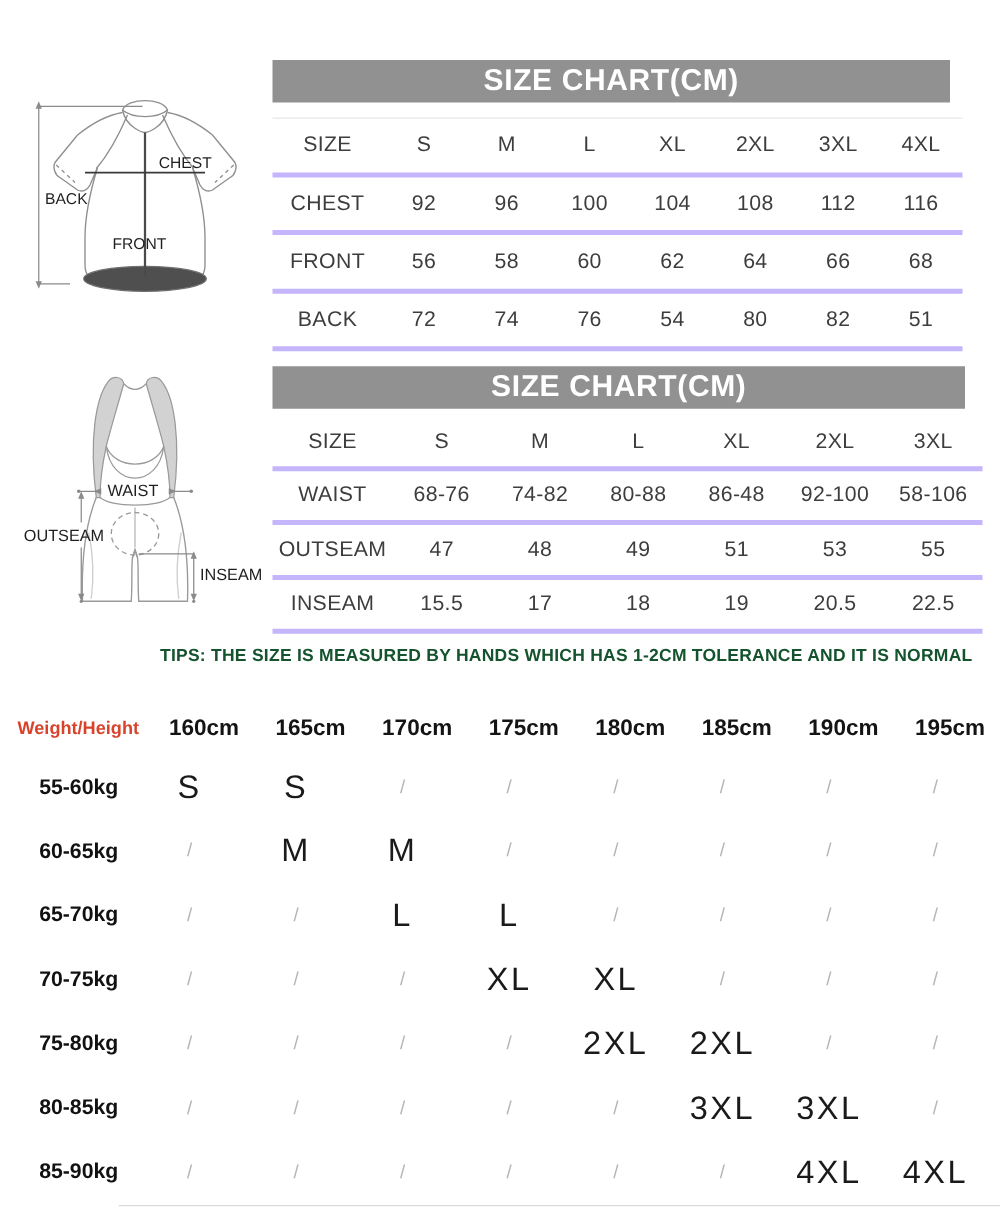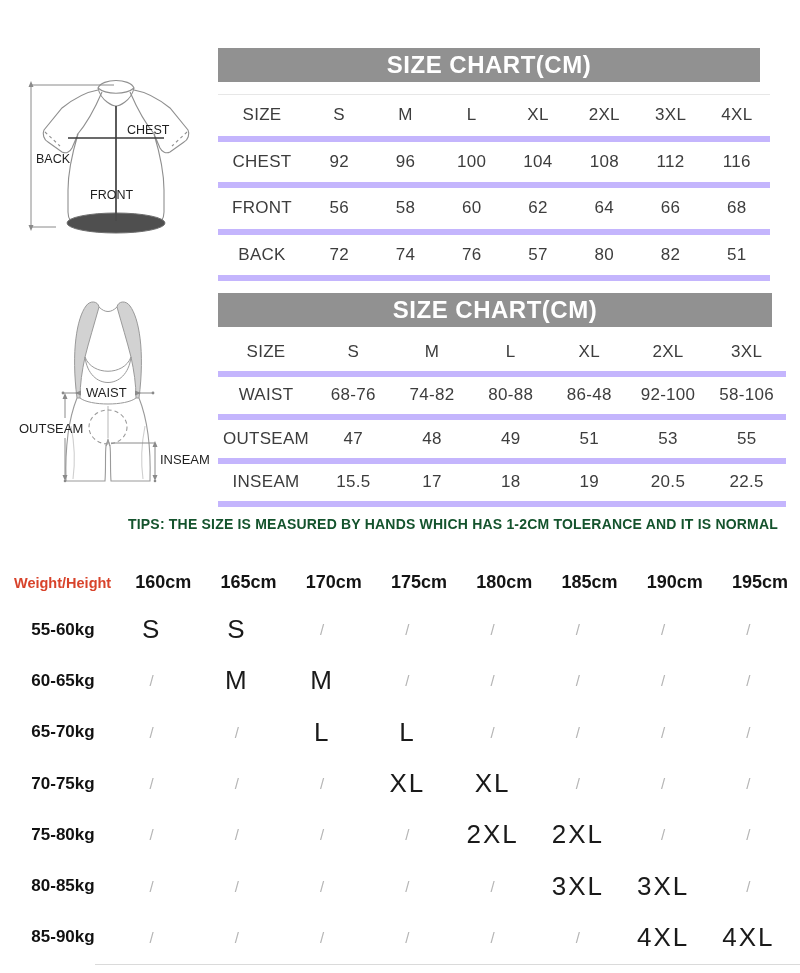--- a/index.html
+++ b/index.html
@@ -19,21 +19,21 @@
     position:absolute; height:34px; background:#919191;
     display:flex; align-items:center; justify-content:center;
     color:#ffffff; font-weight:700; font-size:24px; letter-spacing:0.5px;
   }
   .bar1 { left:218px; top:48px;  width:542px; }
   .bar2 { left:218px; top:293px; width:554px; }
   
   .st-table { position:absolute; }
   #jersey-table { left:218px; top:94px;  width:552px; border-top:1px solid #e7e7e7; }
   #shorts-table { left:218px; top:333px; width:568px; }
-  .st-row { display:grid; align-items:center; border-bottom:6px solid #c4b5fd; }
+  .st-row { display:grid; align-items:center; border-bottom:4px solid #c4b5fd; }
   #jersey-table .st-row { grid-template-columns:88px repeat(7,1fr); height:46.5px; }
   #shorts-table .st-row { grid-template-columns:96px repeat(6,1fr); height:43.5px; }
   .st-label, .st-cell { text-align:center; font-size:17px; color:#3d3d3d; letter-spacing:0.3px; }
   
   .diagram { position:absolute; }
   #jersey-svg { left:14px; top:78px; }
   #bib-svg    { left:5px;  top:296px; }
   .diagram text { font-family:"Liberation Sans", sans-serif; fill:#1f1f1f; }
   
   .tips {
@@ -125,21 +125,21 @@
         <span class="st-cell">62</span>
         <span class="st-cell">64</span>
         <span class="st-cell">66</span>
         <span class="st-cell">68</span>
       </div>
       <div class="st-row">
         <span class="st-label">BACK</span>
         <span class="st-cell">72</span>
         <span class="st-cell">74</span>
         <span class="st-cell">76</span>
-        <span class="st-cell">57</span>
+        <span class="st-cell">54</span>
         <span class="st-cell">80</span>
         <span class="st-cell">82</span>
         <span class="st-cell">51</span>
       </div>
     </div>
 
   <div class="chart-bar bar2">
       <span>SIZE CHART(CM)</span>
     </div>
 

